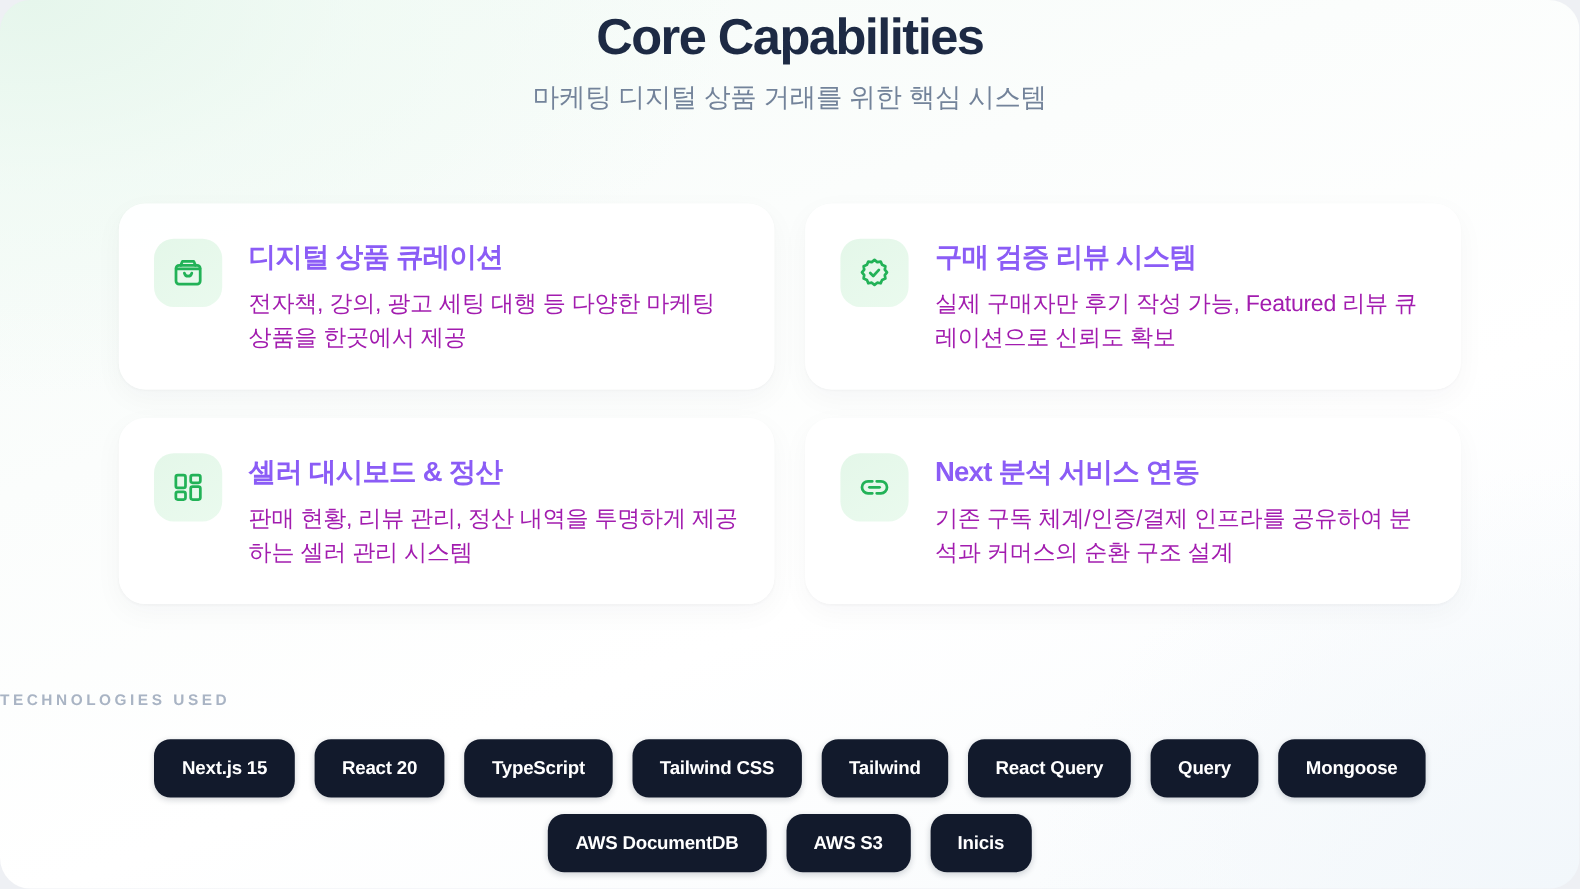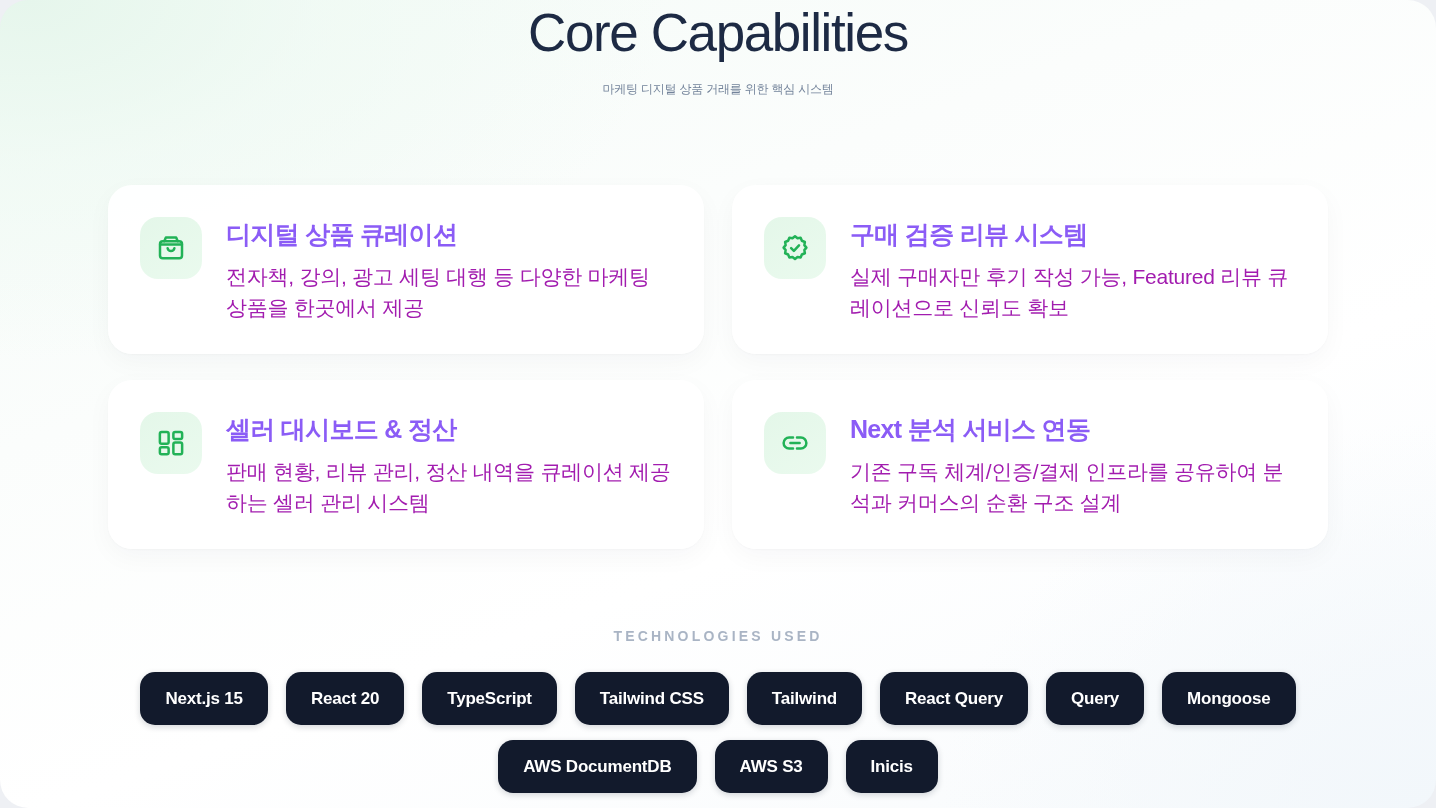--- a/index.html
+++ b/index.html
@@ -22,30 +22,30 @@
     background:
       radial-gradient(1100px 620px at 2% 0%, #e6f6ec 0%, rgba(236,249,241,0.55) 26%, rgba(248,252,250,0.0) 58%),
       radial-gradient(900px 700px at 100% 100%, #f2f7fb 0%, rgba(247,250,252,0.0) 55%),
       linear-gradient(160deg, #f4fbf7 0%, #fbfdfc 34%, #ffffff 62%, #f7fafc 100%);
   }
 
   
   .header { padding-top: 2px; text-align: center; }
 
   .page-title {
-    font-size: 53px;
+    font-size: 46px;
     line-height: 62px;
-    font-weight: 400;
+    font-weight: 700;
     letter-spacing: -1.4px;
     color: #1d2a44;
   }
 
   .page-subtitle {
     margin-top: 12px;
-    font-size: 12px;
+    font-size: 24px;
     line-height: 26px;
     font-weight: 400;
     color: #73839a;
     letter-spacing: -0.2px;
   }
 
   
   .cards {
     position: absolute;
     left: 108px;
@@ -92,21 +92,21 @@
 
   .card-desc {
     margin-top: 11px;
     font-size: 21px;
     line-height: 31px;
     color: #a21caf;
     letter-spacing: -0.25px;
   }
 
   
-  .tech { position: absolute; left: 0; right: 0; top: 628px; text-align: center; }
+  .tech { position: absolute; left: 0; right: 0; top: 628px; }
 
   .tech-label {
     font-size: 14px;
     font-weight: 700;
     letter-spacing: 3.2px;
     color: #a9b4c4;
   }
 
   .badge-row {
     display: flex;
@@ -178,21 +178,21 @@
       <span class="card-icon-wrap">
         <svg viewBox="0 0 24 24" fill="none" stroke="#22b257" stroke-width="2" stroke-linecap="round" stroke-linejoin="round">
           <rect x="3.1" y="3.1" width="7.0" height="9.4" rx="1.4"></rect>
           <rect x="13.9" y="3.1" width="7.0" height="5.6" rx="1.4"></rect>
           <rect x="3.1" y="15.3" width="7.0" height="5.6" rx="1.4"></rect>
           <rect x="13.9" y="11.5" width="7.0" height="9.4" rx="1.4"></rect>
         </svg>
       </span>
       <div class="card-body">
         <div class="card-title">셀러 대시보드 &amp; 정산</div>
-        <div class="card-desc">판매 현황, 리뷰 관리, 정산 내역을 큐레이션 제공하는 셀러 관리 시스템</div>
+        <div class="card-desc">판매 현황, 리뷰 관리, 정산 내역을 투명하게 제공하는 셀러 관리 시스템</div>
       </div>
     </div>
 
     <div class="card">
       <span class="card-icon-wrap">
         <svg viewBox="0 0 24 24" fill="none" stroke="#22b257" stroke-width="2" stroke-linecap="round" stroke-linejoin="round">
           <path d="M10.4 7.6 H7.3 a4.4 4.4 0 0 0 0 8.8 H10.4"></path>
           <path d="M13.6 7.6 H16.7 a4.4 4.4 0 0 1 0 8.8 H13.6"></path>
           <path d="M8.3 12 H15.7"></path>
         </svg>

